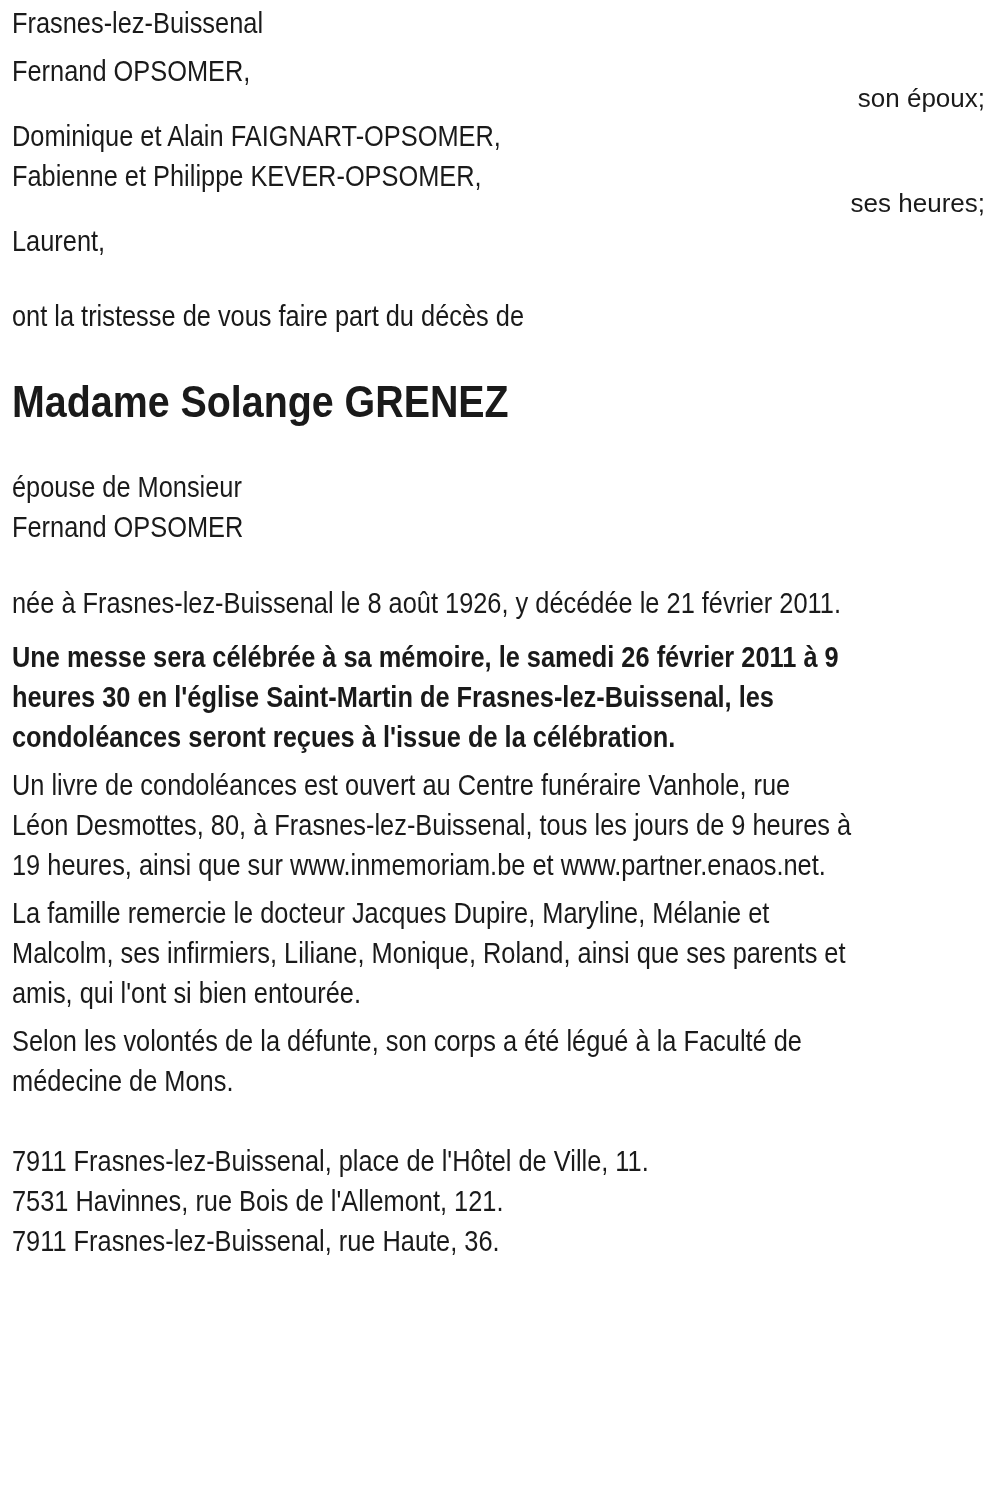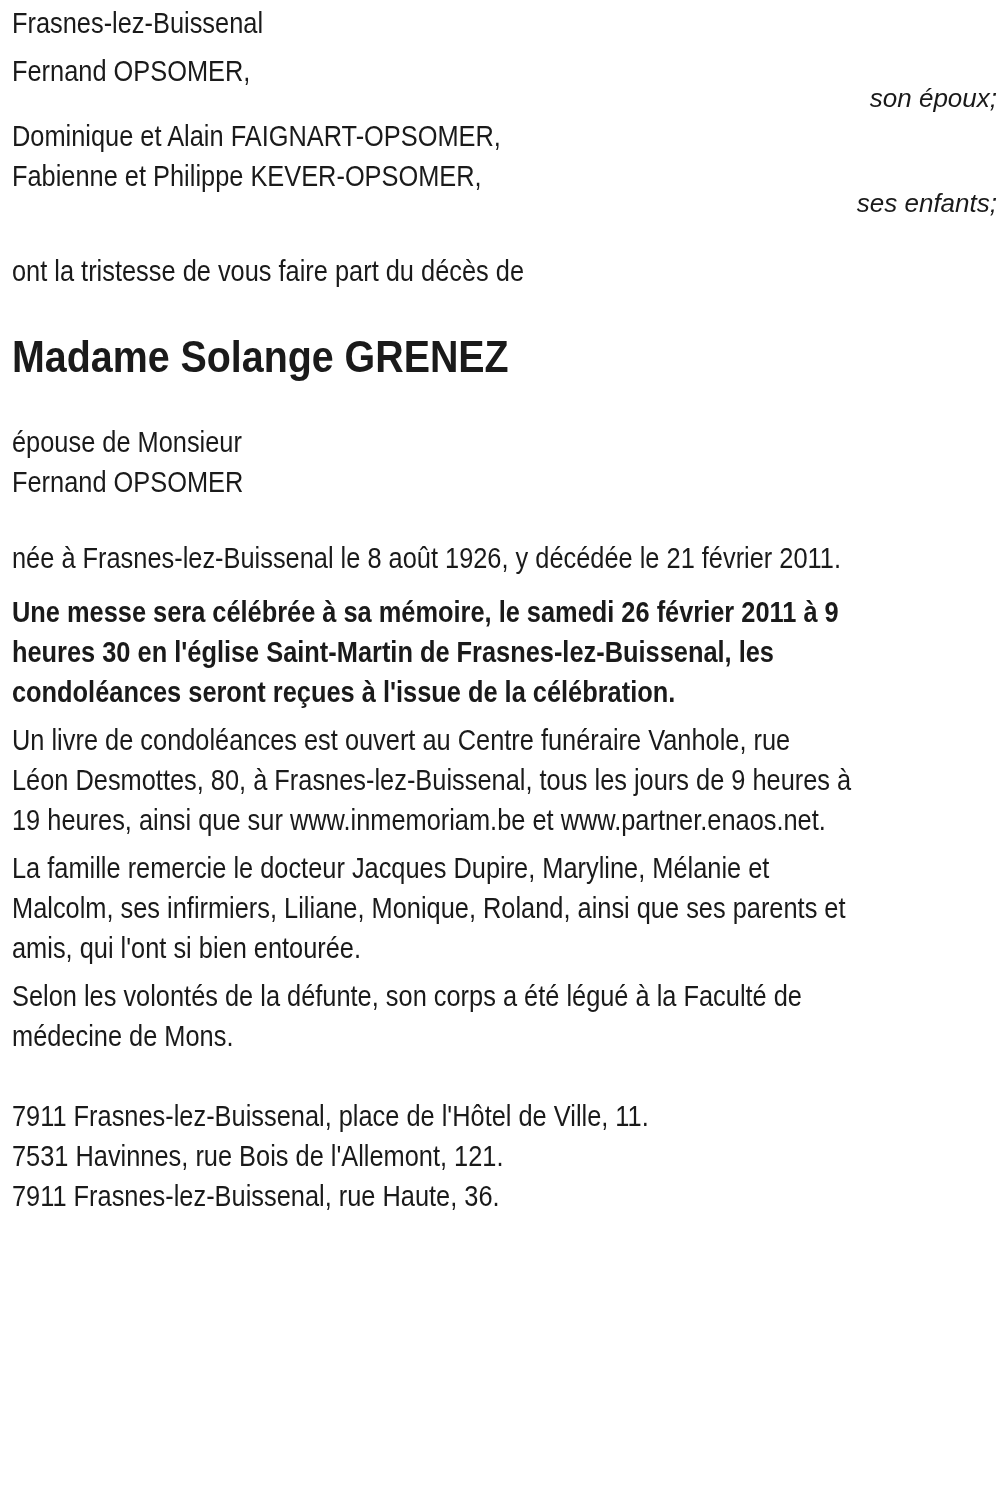--- a/index.html
+++ b/index.html
@@ -2,28 +2,28 @@
 <html><head>
 <meta charset="utf-8">
 <style>
   html, body { margin: 0; padding: 0; background: #ffffff; }
   body {
     width: 1000px; height: 1504px; overflow: hidden;
     color: #1a1a1a;
     font-family: "Liberation Sans", "DejaVu Sans", sans-serif;
     -webkit-font-smoothing: antialiased;
   }
-  .doc { padding: 3px 3px 0 12px; }
+  .doc { padding: 3px 15px 0 12px; }
 
   
   .txt  { font-size: 29px; line-height: 40px; white-space: pre; }
   .cond { transform: scaleX(0.875); transform-origin: 0 0; }
 
   .relation {
-    font-size: 26px; line-height: 26px; font-style: italic;
+    font-size: 26px; line-height: 26px; 
     text-align: right; white-space: pre; margin-top: -6px;
   }
 
   .heading {
     font-size: 45px; line-height: 56px; font-weight: bold; white-space: pre;
   }
   .bold { font-weight: bold; }
 
   .m5  { margin-top: 5px; }
   .m8  { margin-top: 8px; }
@@ -42,24 +42,27 @@
   <div class="txt cond">Frasnes-lez-Buissenal</div>
 
   <div>
     <div class="txt cond m8">Fernand OPSOMER,</div>
     <div class="relation">son époux;</div>
   </div>
 
   <div>
     <div class="txt cond m5">Dominique et Alain FAIGNART-OPSOMER,
 Fabienne et Philippe KEVER-OPSOMER,</div>
-    <div class="relation">ses enfants;</div>
+    <div class="relation">ses heures;</div>
   </div>
 
 
+  <div>
+    <div class="txt cond m5">Laurent,</div>
+  </div>
 
   <div class="txt cond m35">ont la tristesse de vous faire part du décès de</div>
 
   <div class="heading cond m38">Madame Solange GRENEZ</div>
 
   <div class="txt cond m37">épouse de Monsieur
 Fernand OPSOMER</div>
 
   <div class="txt cond m36">née à Frasnes-lez-Buissenal le 8 août 1926, y décédée le 21 février 2011.</div>
 

